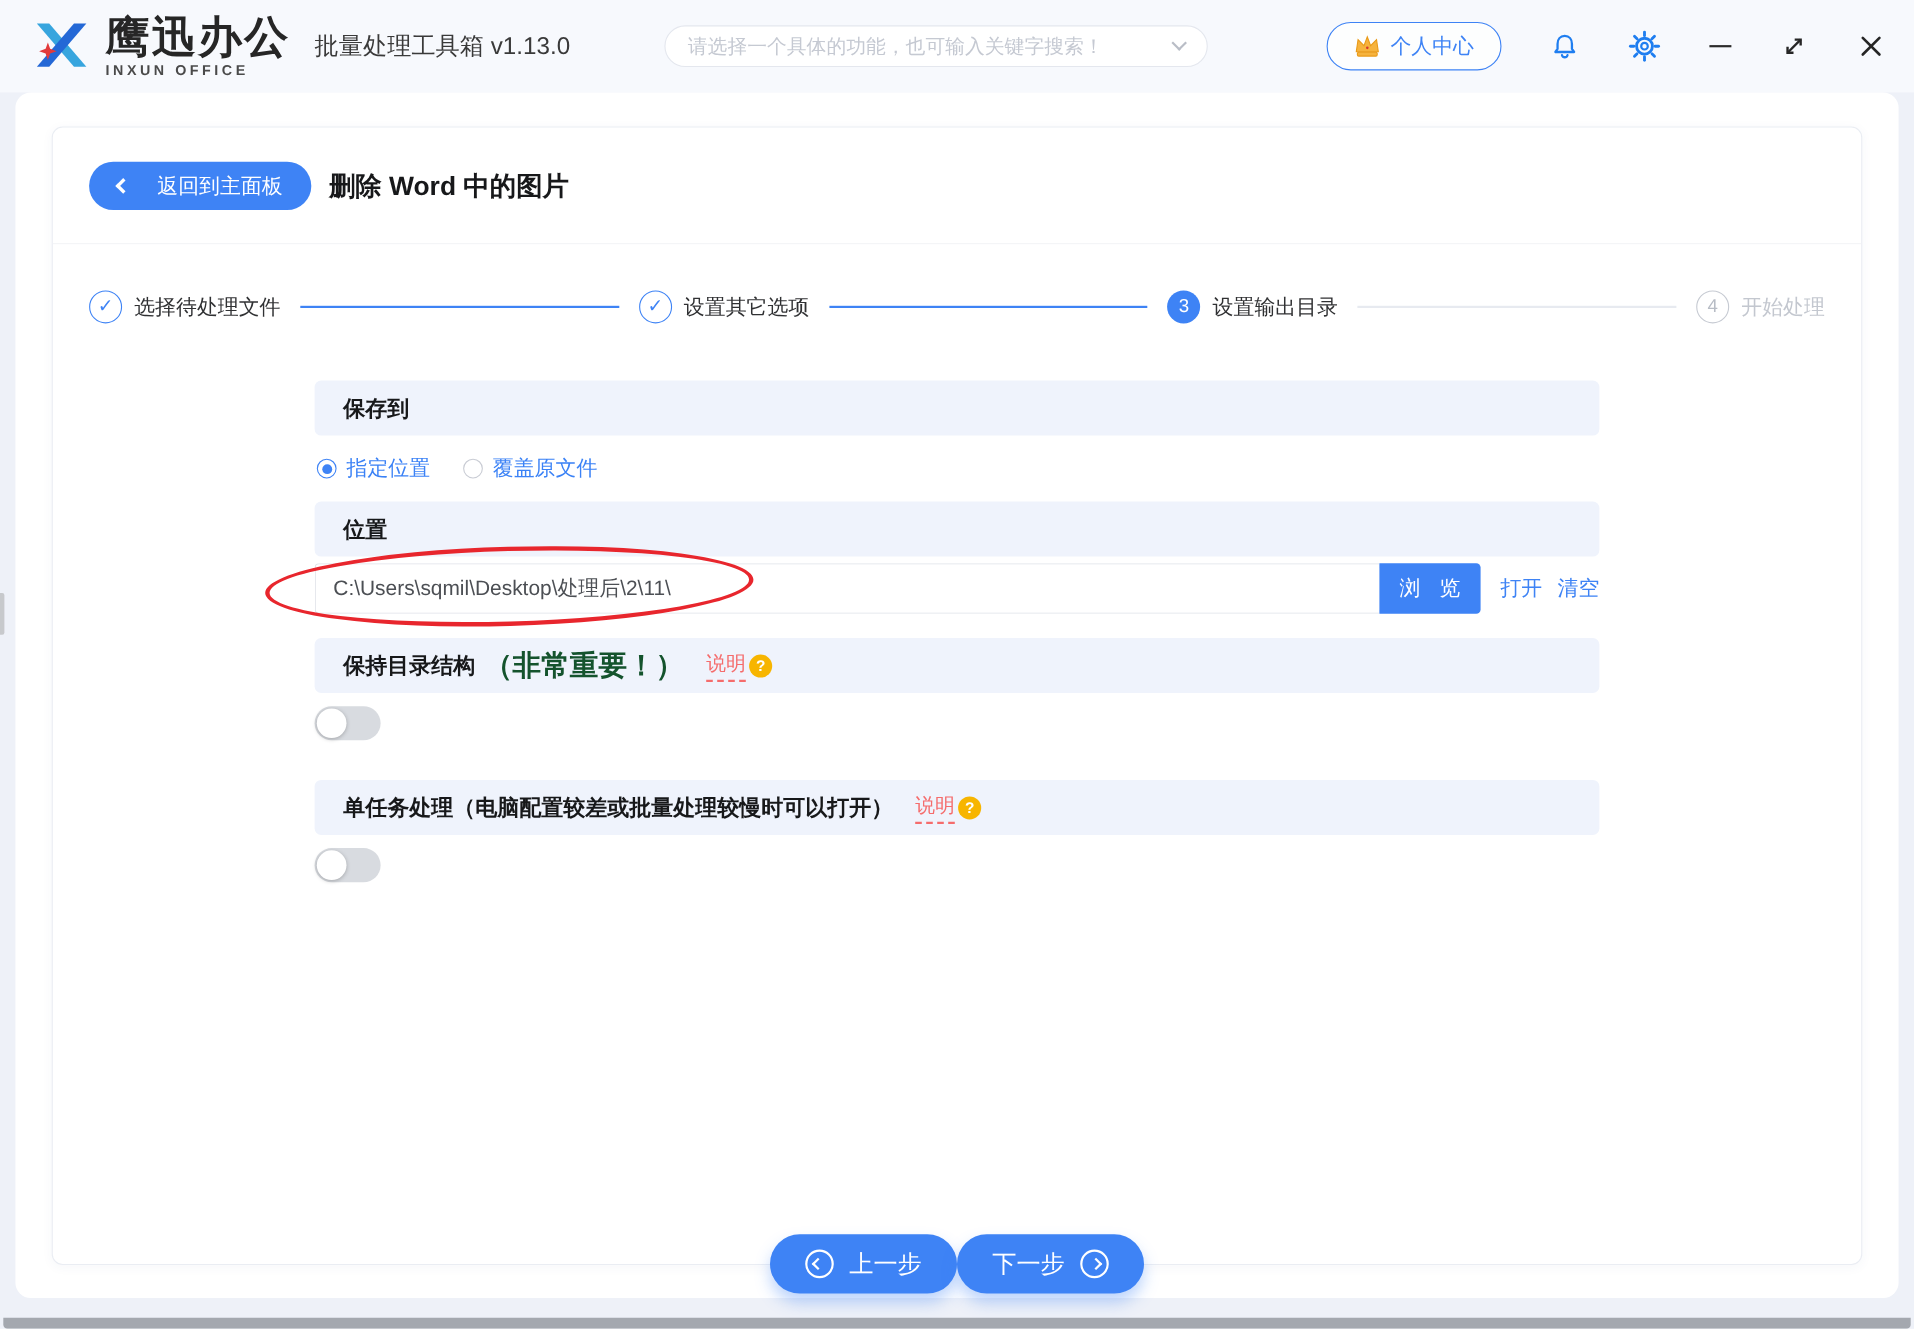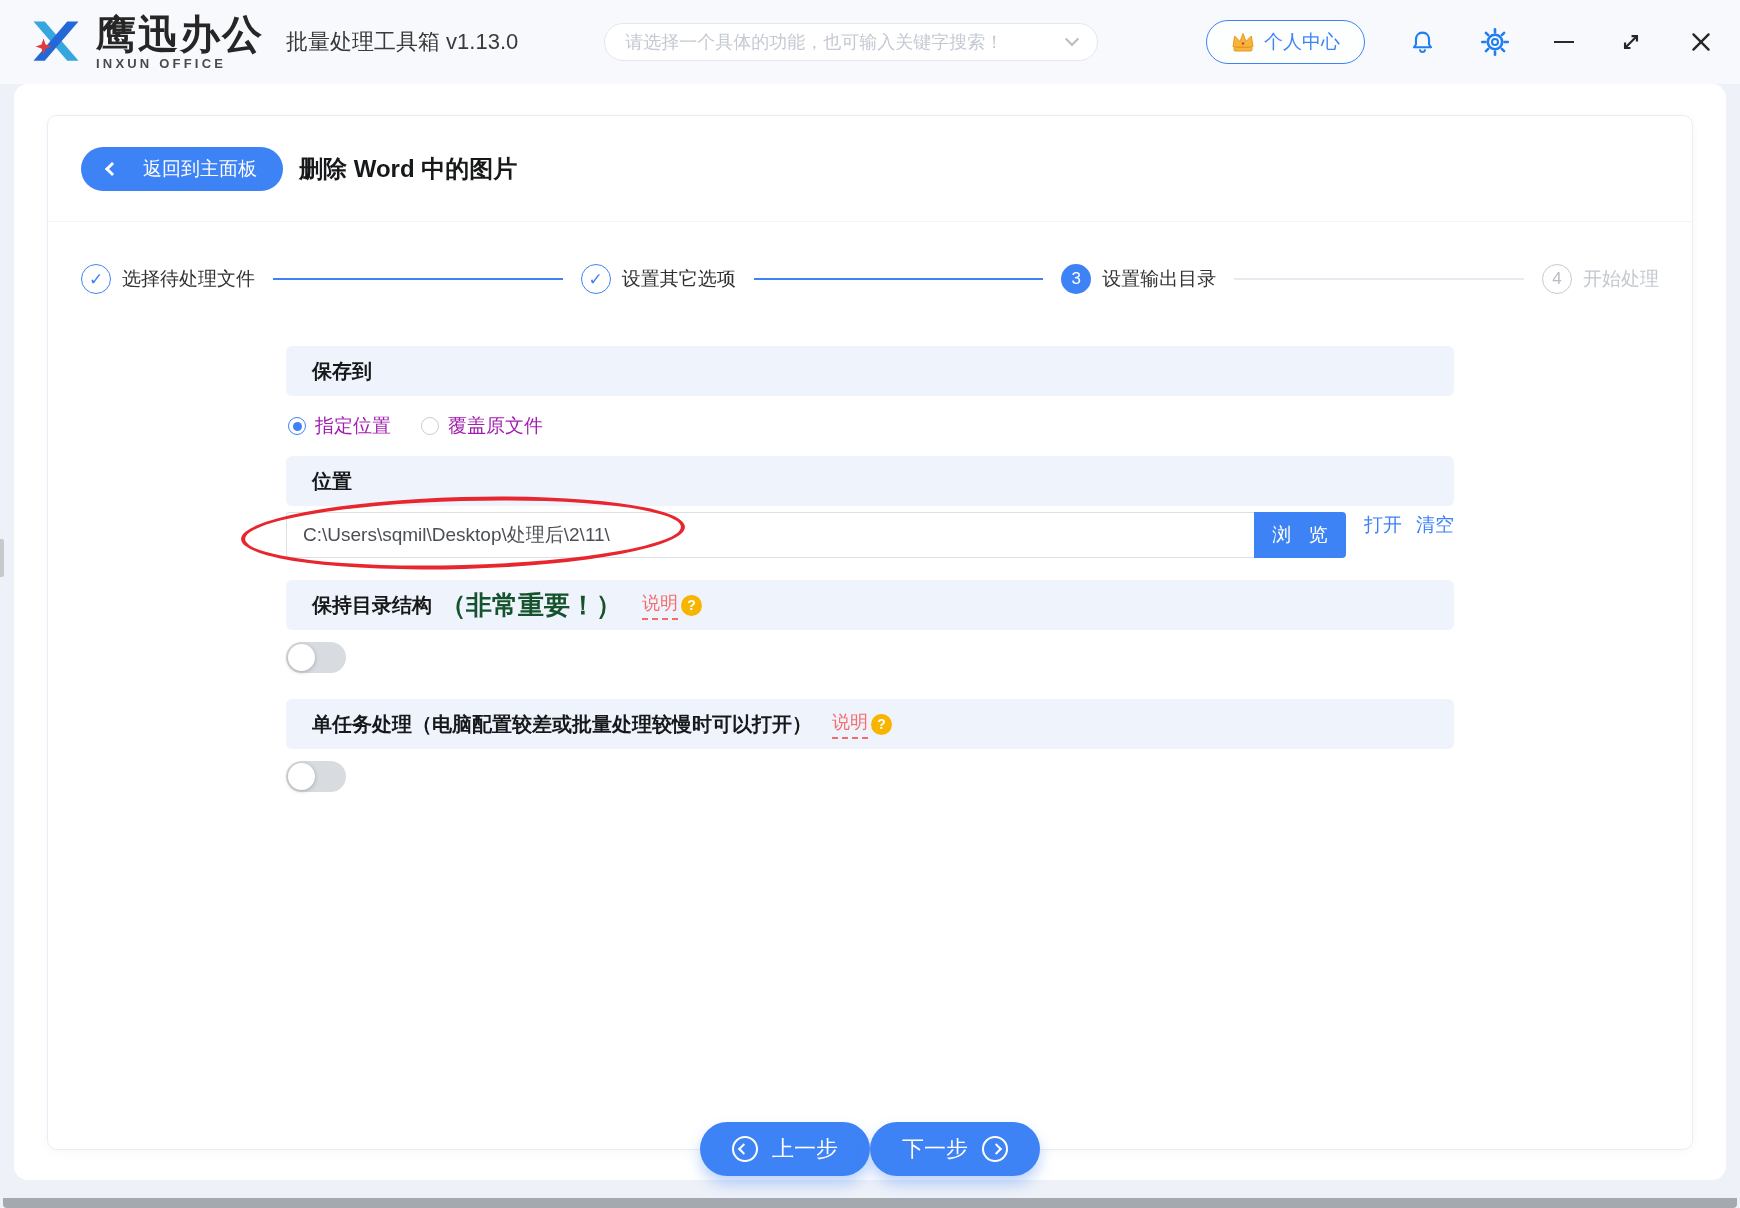--- a/index.html
+++ b/index.html
@@ -65,31 +65,31 @@
   .step-line.gray { background:#e7eaf0; }
 
   
   .content { width:1168px; margin:0 auto; }
   .banner { height:50px; background:#eff3fc; border-radius:6px; display:flex; align-items:center;
     padding:13px 26px; }
   .banner .b-title { font-size:20px; font-weight:700; color:#17181a; white-space:nowrap; }
   .banner.mt10 { margin-top:10px; }
   .banner.mt8 { margin-top:8px; }
   .banner.mt22 { margin-top:22px; }
-  .banner.mt28 { margin-top:26px; }
+  .banner.mt28 { margin-top:36px; }
 
   .radio-row { margin-top:8px; height:44px; display:flex; align-items:center; gap:30px; padding-left:2px; }
   .radio-item { display:flex; align-items:center; gap:9px; cursor:pointer; }
   .radio-dot { width:18px; height:18px; border-radius:50%; flex:none; }
   .radio-dot.on { border:1.5px solid #3e83f5; display:flex; align-items:center; justify-content:center; }
   .radio-dot.on::after { content:""; width:9px; height:9px; border-radius:50%; background:#3e83f5; }
   .radio-dot.off { border:1.5px solid #c9ccd4; background:#fff; }
-  .radio-item .r-lbl { font-size:19px; color:#a21caf; white-space:nowrap; }
-
-  .path-row { margin-top:6px; display:flex; align-items:flex-start; position:relative; }
+  .radio-item .r-lbl { font-size:19px; color:#3b82f6; white-space:nowrap; }
+
+  .path-row { margin-top:6px; display:flex; align-items:center; position:relative; }
   .path-input { flex:1; height:46px; border:1px solid #dcdfe6; border-right:none; border-radius:4px 0 0 4px;
     font-size:19px; color:#4c4f54; padding:0 16px; outline:none; font-family:inherit; background:#fff; }
   .browse-btn { width:92px; height:46px; background:#3e83f5; color:#fff; font-size:19px; border:none;
     border-radius:0 4px 4px 0; cursor:pointer; letter-spacing:6px; padding-left:6px; }
   .path-links { display:flex; align-items:center; gap:14px; margin-left:18px; }
   .path-links a { font-size:19px; color:#3e83f5; text-decoration:none; cursor:pointer; white-space:nowrap; }
   .red-ellipse { position:absolute; left:-45px; top:-15px; width:444px; height:72px;
     border:4px solid #e8262d; border-radius:50%; transform:rotate(-1.6deg); pointer-events:none; }
 
   .imp-red { font-size:26px; font-weight:700; color:#14532d; margin-left:8px; white-space:nowrap; }

